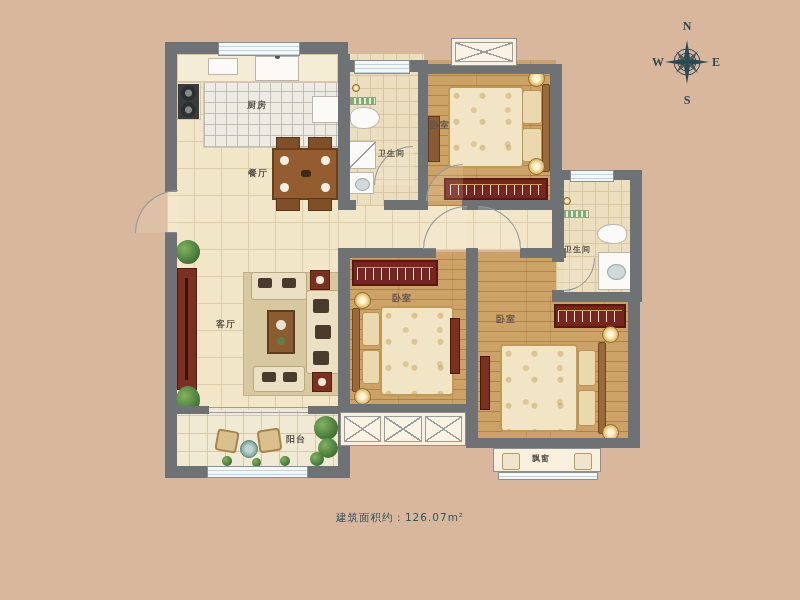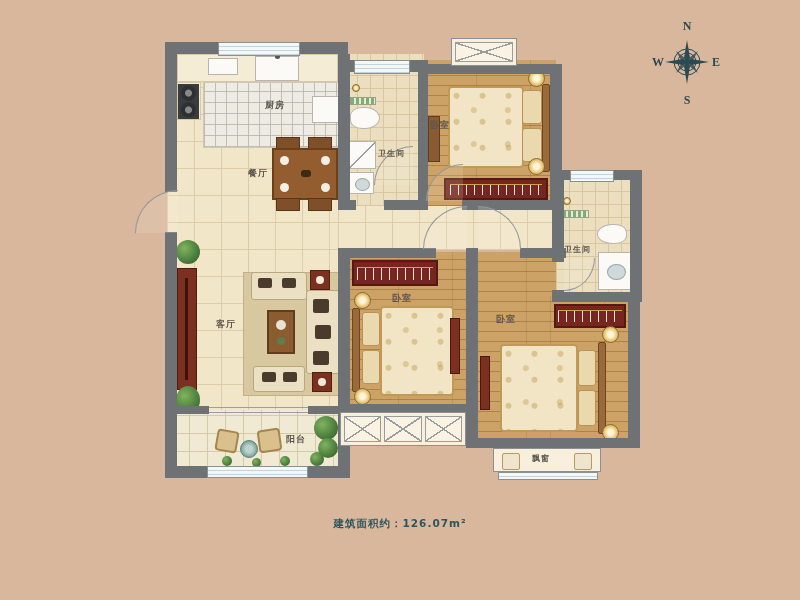--- a/index.html
+++ b/index.html
@@ -58,21 +58,21 @@
   .plant{border-radius:50%;background:radial-gradient(circle at 35% 35%,#7fb45e,#3e6e33 75%);}
   .sofa{background:#ece0c4;border:1px solid #b9a87e;border-radius:3px;}
   .cush{position:absolute;background:#4a3b2c;border-radius:2px;}
   .redtbl{background:#7b3020;box-shadow:inset 0 0 0 1px rgba(0,0,0,.35);}
   .dot{position:absolute;border-radius:50%;}
   .greens{background:repeating-linear-gradient(90deg,#7fae6e 0 3px,#e4ecdf 3px 5px);
       border:1px solid #98a08e;}
   .titleblock{position:absolute;text-align:center;color:#2e565c;z-index:60;}
   .t-main{font-size:47px;font-weight:bold;letter-spacing:3px;line-height:1;}
   .t-sub{font-size:16px;font-weight:bold;letter-spacing:3px;margin-top:6px;}
-  .t-area{font-size:10.5px;letter-spacing:1px;margin-top:23px;font-weight:bold;}
+  .t-area{font-size:10.5px;letter-spacing:1px;margin-top:17px;}
   .compass-text{font-family:"Liberation Serif","DejaVu Serif",serif;font-weight:bold;}
 </style>
 </head>
 <body>
 
 <div class="canvas">
 
   <div class="abs tile" style="left:167px;top:48px;width:177px;height:364px;"></div>
   <div class="abs tile" style="left:338px;top:198px;width:216px;height:52px;"></div>
   <div class="abs bathtile" style="left:344px;top:54px;width:80px;height:152px;"></div>
@@ -245,21 +245,21 @@
   <div class="abs win" style="left:207px;top:466px;width:99px;height:10px;"></div>
   <div class="abs" style="left:209px;top:407px;width:99px;height:4px;border-top:1px solid #9aa0a2;border-bottom:1px solid #9aa0a2;z-index:36;"></div>
 
   <div class="abs arc" style="left:135px;top:190px;width:42px;height:42px;border-top-width:1px;border-left-width:1px;border-top-left-radius:100%;"></div>
   <div class="abs arc" style="left:374px;top:146px;width:38px;height:38px;border-top-width:1px;border-left-width:1px;border-top-left-radius:100%;"></div>
   <div class="abs arc" style="left:426px;top:164px;width:36px;height:36px;border-top-width:1px;border-left-width:1px;border-top-left-radius:100%;"></div>
   <div class="abs arc" style="left:423px;top:206px;width:43px;height:42px;border-top-width:1px;border-left-width:1px;border-top-left-radius:100%;"></div>
   <div class="abs arc" style="left:478px;top:206px;width:42px;height:42px;border-top-width:1px;border-right-width:1px;border-top-right-radius:100%;"></div>
   <div class="abs arc" style="left:564px;top:258px;width:30px;height:32px;border-bottom-width:1px;border-right-width:1px;border-bottom-right-radius:100%;"></div>
 
-  <span class="rlabel" style="left:265px;top:99px;">厨房</span>
+  <span class="rlabel" style="left:247px;top:99px;">厨房</span>
   <span class="rlabel" style="left:248px;top:167px;">餐厅</span>
   <span class="rlabel" style="left:216px;top:318px;">客厅</span>
   <span class="rlabel" style="left:430px;top:119px;">卧室</span>
   <span class="rlabel" style="left:392px;top:292px;">卧室</span>
   <span class="rlabel" style="left:496px;top:313px;">卧室</span>
   <span class="rlabel" style="left:378px;top:148px;font-size:8px;">卫生间</span>
   <span class="rlabel" style="left:564px;top:244px;font-size:8px;">卫生间</span>
   <span class="rlabel" style="left:286px;top:433px;">阳台</span>
   <span class="rlabel" style="left:532px;top:453px;font-size:8px;">飘窗</span>
 

